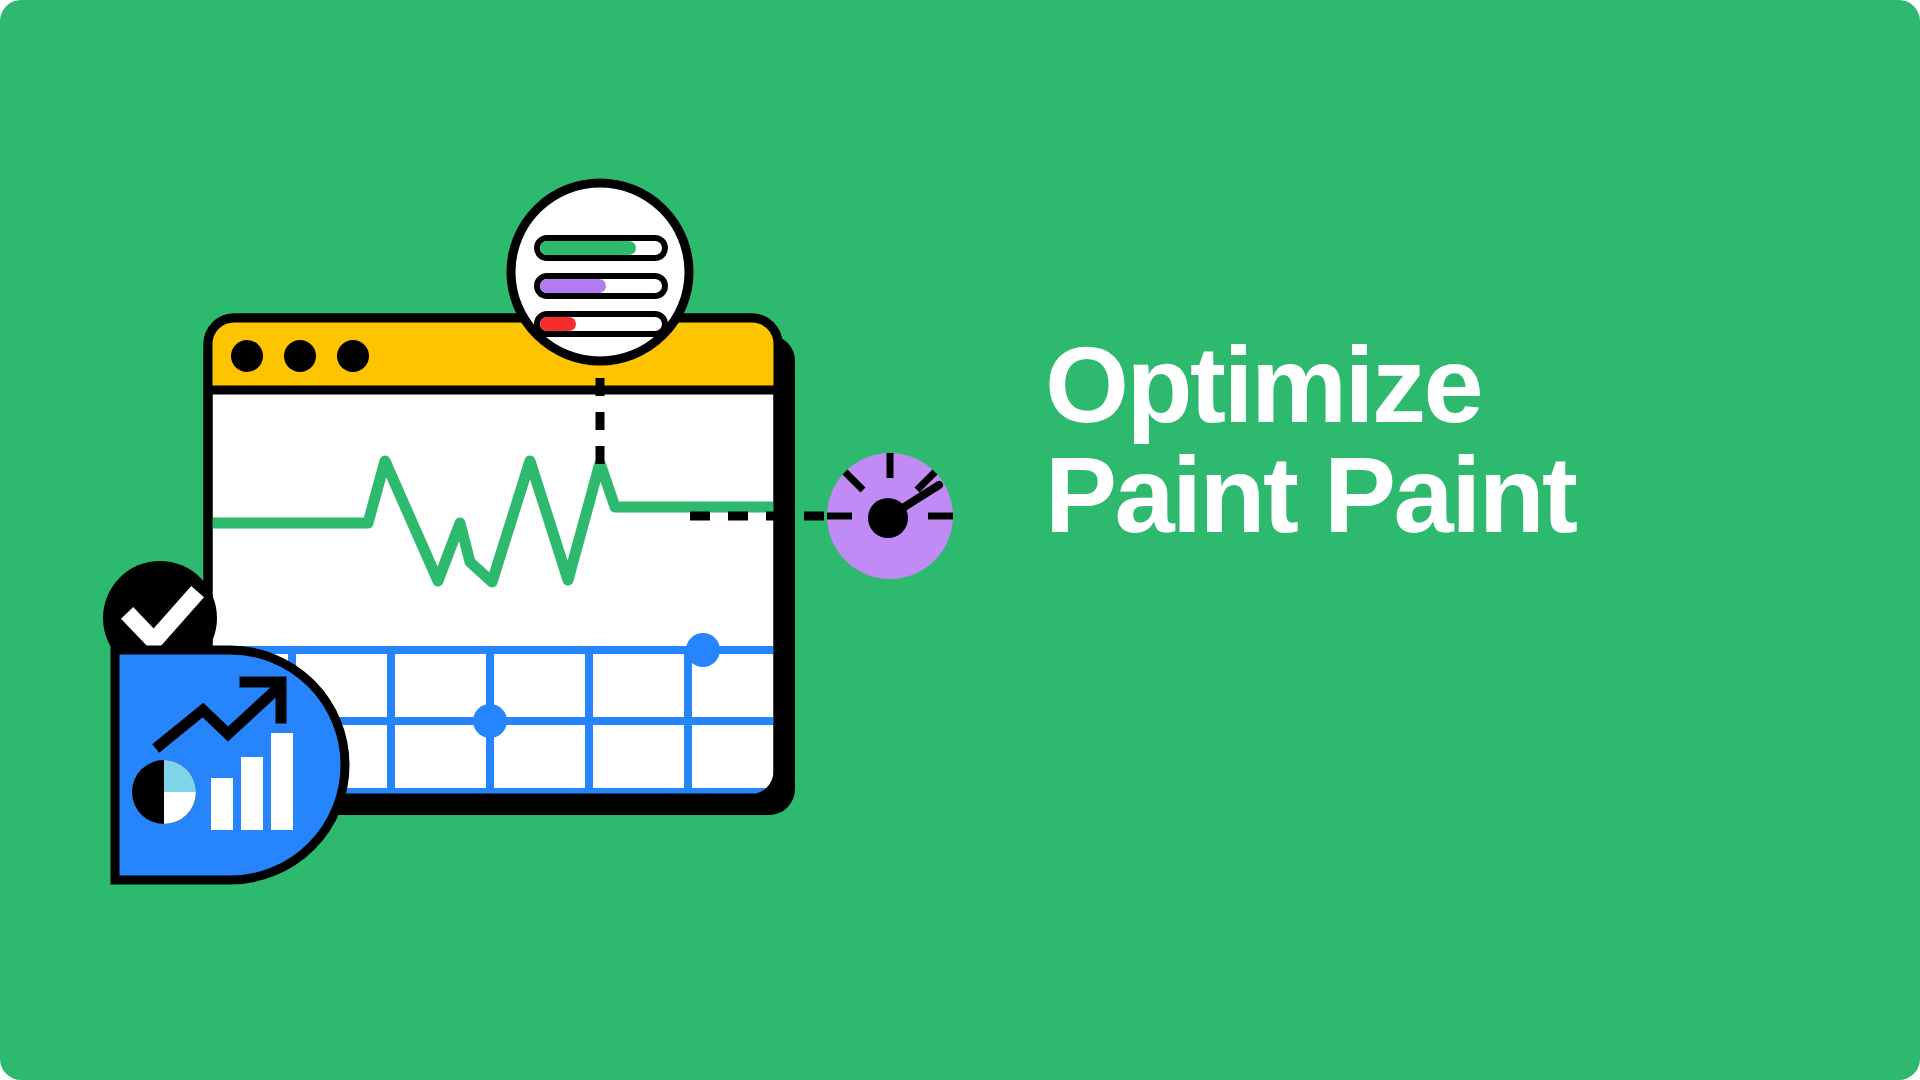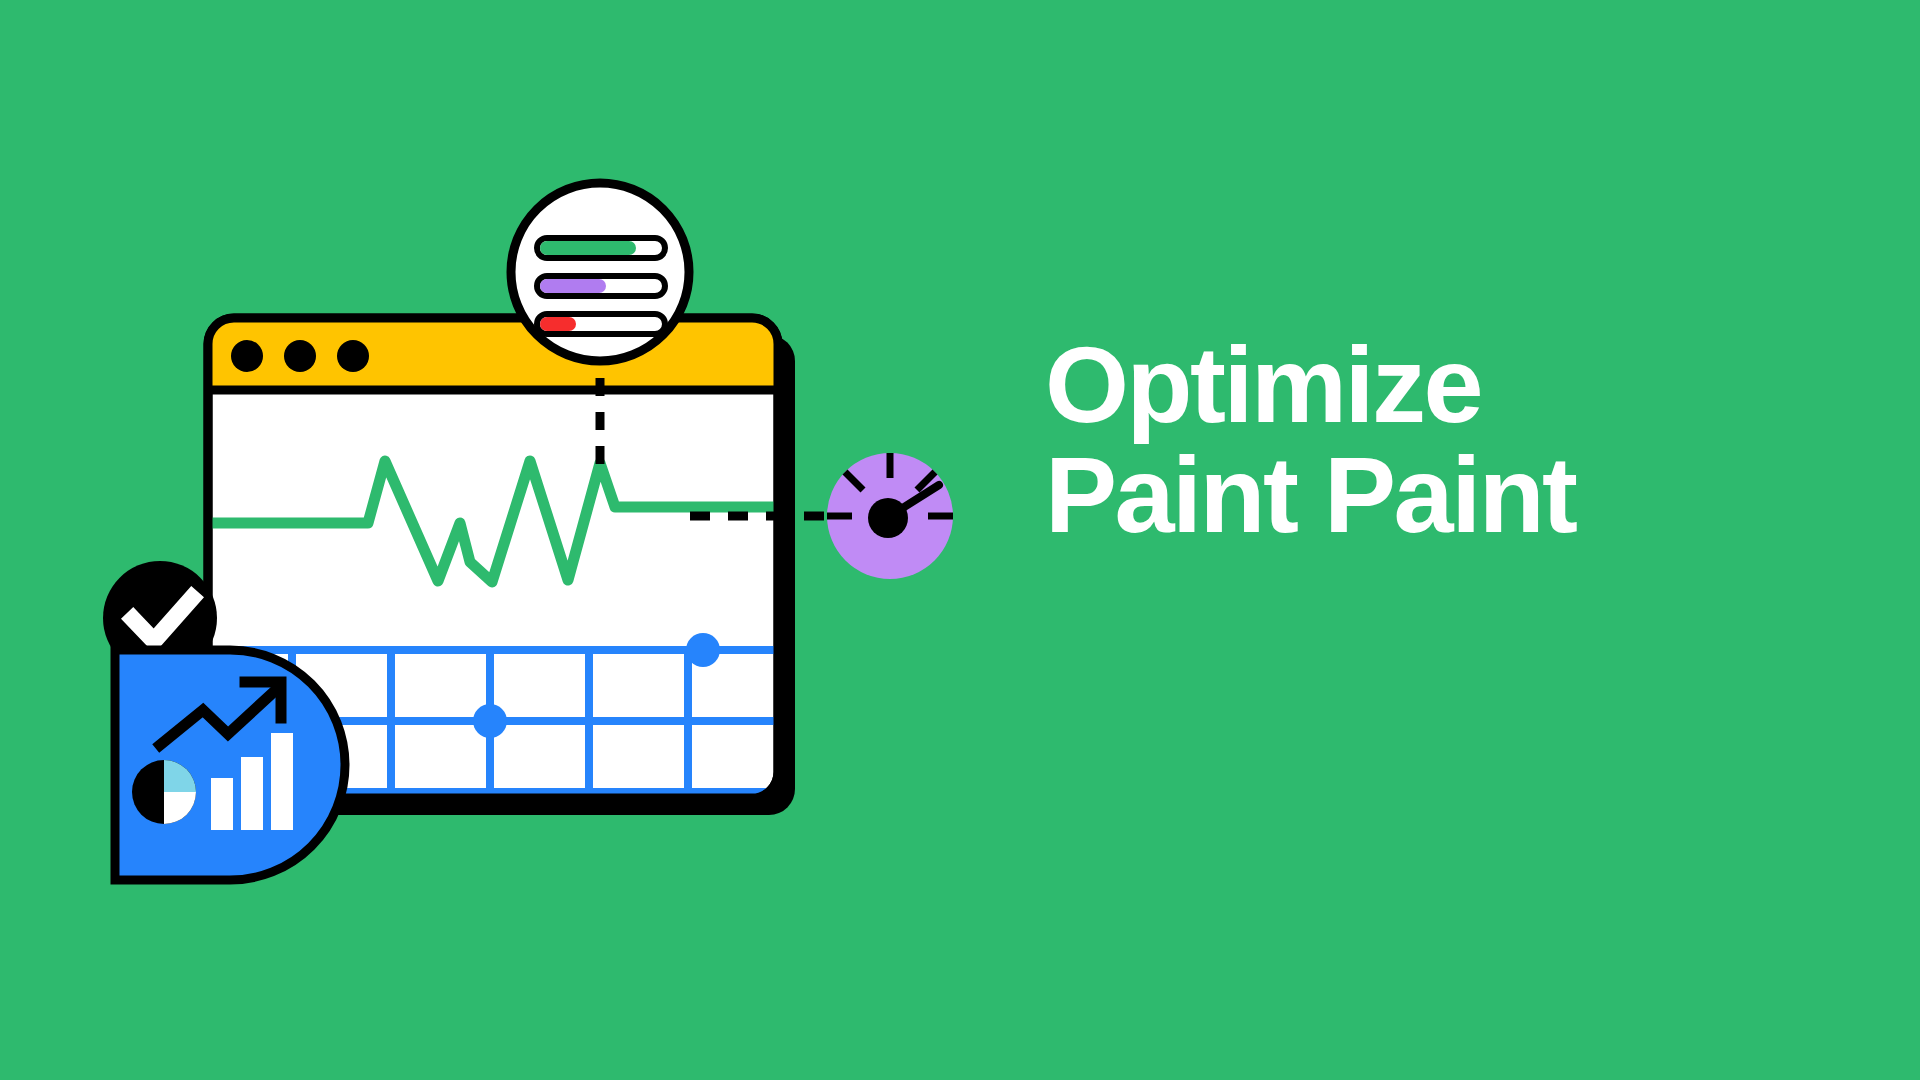--- a/index.html
+++ b/index.html
@@ -11,20 +11,21 @@
     height: 1080px;
     overflow: hidden;
     font-family: "Liberation Sans", sans-serif;
   }
   #stage {
     position: relative;
     width: 1920px;
     height: 1080px;
     background: #2EBA6E;
     overflow: hidden;
+    border-radius: 21px;
   }
   #art {
     position: absolute;
     left: 0;
     top: 0;
     width: 1920px;
     height: 1080px;
   }
   #headline {
     position: absolute;

